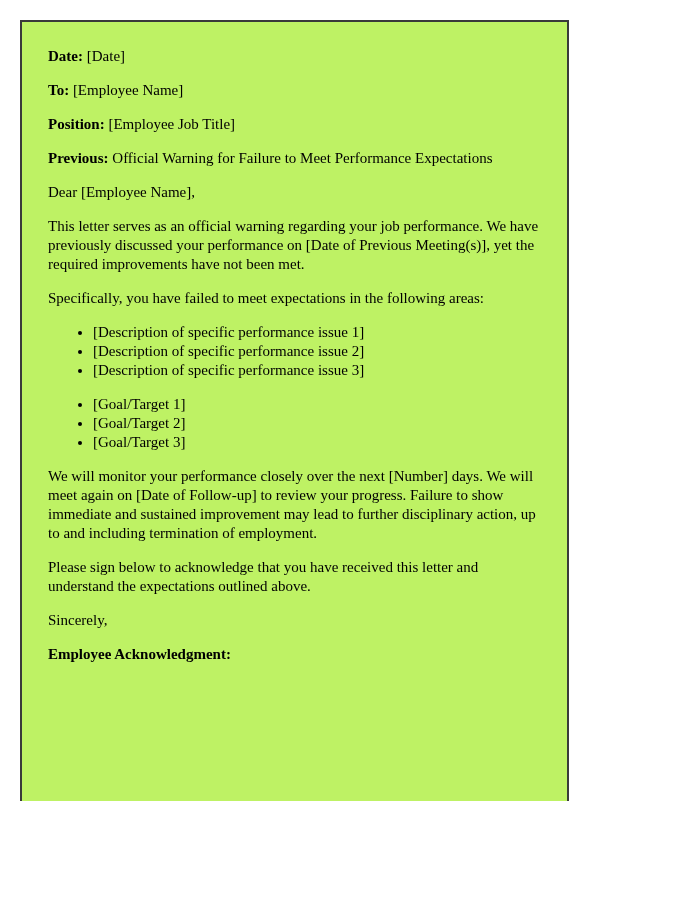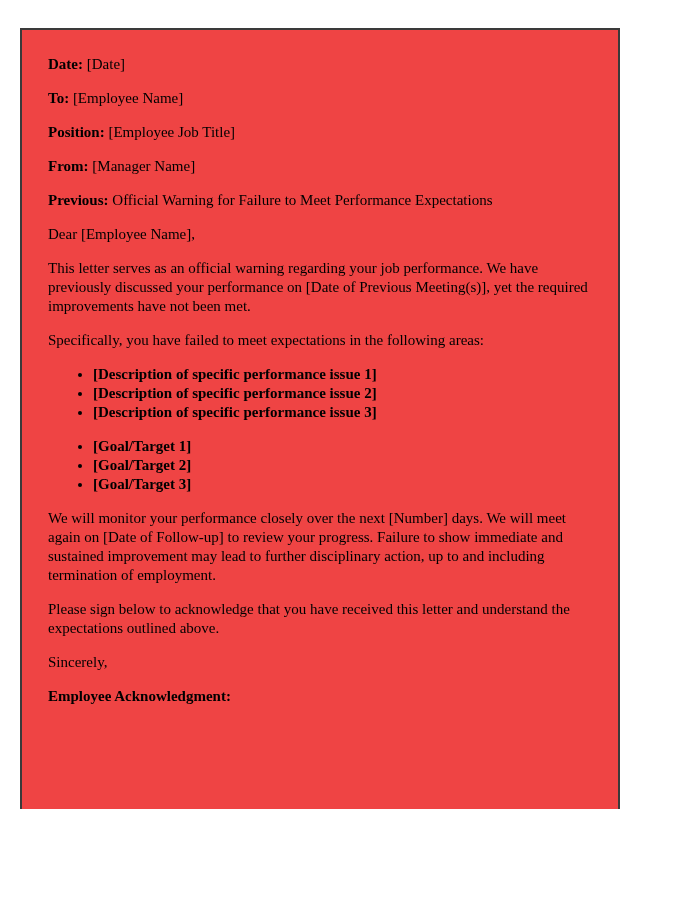--- a/index.html
+++ b/index.html
@@ -12,40 +12,38 @@
     height: 900px;
     position: relative;
     font-family: "Liberation Serif", "DejaVu Serif", serif;
     color: #000000;
     overflow: hidden;
   }
   .page {
     position: absolute;
     left: 20px;
     top: 20px;
-    width: 600px;
+    width: 549px;
     height: 781px;
     box-sizing: border-box;
     border: 2px solid #3a3a3a;
     border-bottom: none;
-    background: #ef4444;
+    background: #bef264;
     padding: 10px 28px 0 26px;
     overflow: hidden;
-    margin-top: 8px;
   }
   .page p {
     font-size: 15px;
     line-height: 19px;
     margin: 15px 0;
   }
   .page ul {
     margin: 15px 0;
     padding-left: 45px;
     list-style-type: disc;
-    font-weight: bold;
   }
   .page li {
     font-size: 15px;
     line-height: 19px;
   }
   strong { font-weight: bold; }
   .sig-line {
     letter-spacing: 0;
     white-space: nowrap;
   }
@@ -54,21 +52,20 @@
 <body>
 
 <div class="page">
 
   <p><strong>Date:</strong> <span>[Date]</span></p>
 
   <p><strong>To:</strong> <span>[Employee Name]</span></p>
 
   <p><strong>Position:</strong> <span>[Employee Job Title]</span></p>
 
-  <p><strong>From:</strong> <span>[Manager Name]</span></p>
 
   <p><strong>Previous:</strong> <span>Official Warning for Failure to Meet Performance Expectations</span></p>
 
   <p>Dear [Employee Name],</p>
 
   <p>This letter serves as an official warning regarding your job performance. We have previously discussed your performance on [Date of Previous Meeting(s)], yet the required improvements have not been met.</p>
 
   <p>Specifically, you have failed to meet expectations in the following areas:</p>
 
   <ul>

